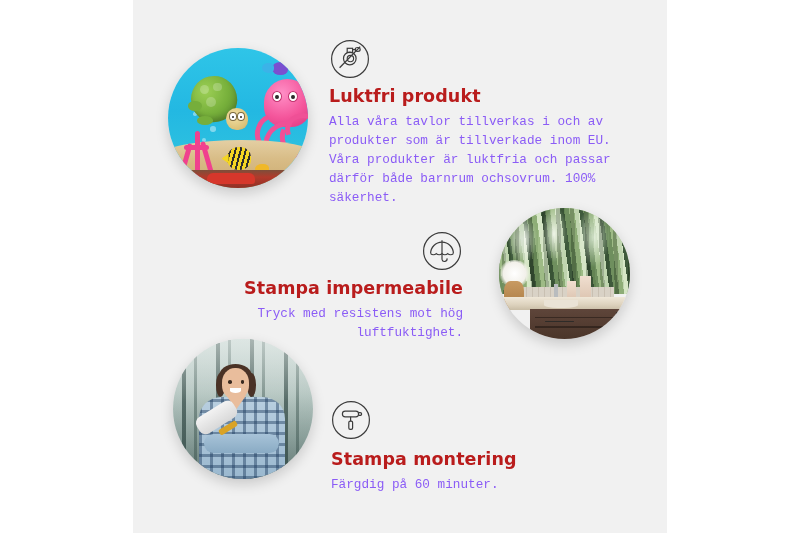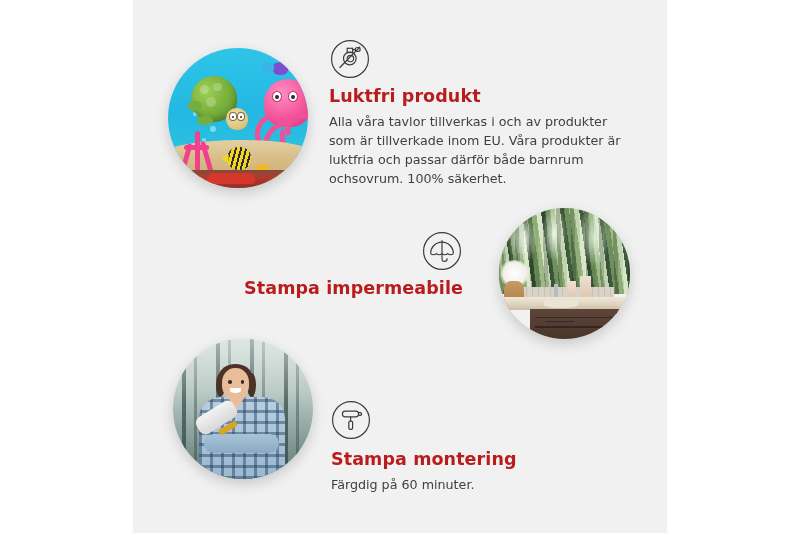--- a/index.html
+++ b/index.html
@@ -48,23 +48,24 @@
     font-size: 17.5px;
     font-weight: 700;
     color: #b91c1c;
     letter-spacing: 0.1px;
     margin: 7px 0 4px 0;
     line-height: 1.25;
     white-space: nowrap;
   }
   .feature .body {
     font-size: 12.7px;
-    color: #404040;
+    color: #8b5cf6;
     line-height: 1.5;
     margin: 0;
+    font-family: Liberation Mono, monospace;
   }
 
   
   #feature-odour {
     left: 329px;
     top: 39px;
     width: 300px;
     text-align: left;
   }
   #feature-odour .icon-wrap { margin-left: 1px; }
@@ -569,20 +570,21 @@
         <path d="M20 11.2 v0" fill="none" stroke="#3c3c3c" stroke-width="1.2"></path>
 
         <path d="M20 11.2 V28.4" fill="none" stroke="#3c3c3c" stroke-width="1.2"></path>
 
         <path d="M20 28.4 a2.5 2.5 0 0 0 5 -1" fill="none" stroke="#3c3c3c" stroke-width="1.2"></path>
 
         <path d="M20 11.2 v-1.9" fill="none" stroke="#3c3c3c" stroke-width="1.2"></path>
       </svg>
     </div>
     <div class="title">Stampa impermeabile</div>
+    <div class="body">Tryck med resistens mot hög luftfuktighet.</div>
   </div>
 
   <div class="photo" id="photo-bathroom">
     <div class="scene">
       <div class="bath-wall"></div>
       <div class="bath-splash"></div>
       <div class="bath-faucet"></div>
       <div class="bath-bottle" style="left:52%;top:56%;width:7%;height:14%;"></div>
       <div class="bath-bottle" style="left:62%;top:52%;width:8%;height:18%;"></div>
       <div class="bath-flowers"></div>

